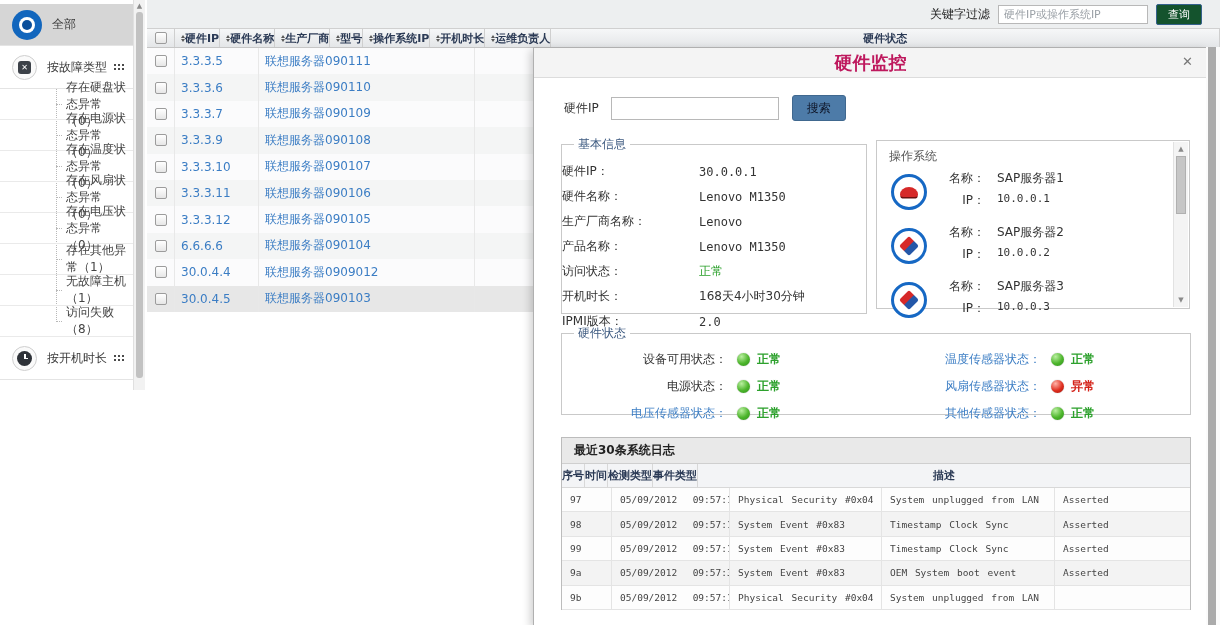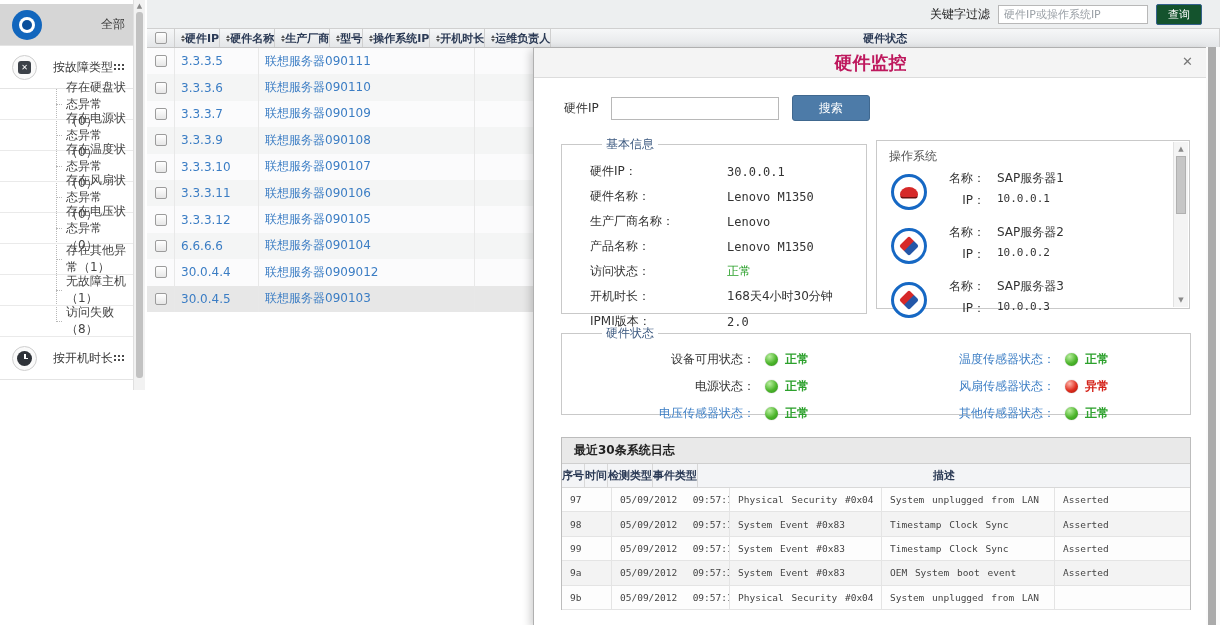--- a/index.html
+++ b/index.html
@@ -2,21 +2,21 @@
 <html><head>
 <meta charset="utf-8">
 <style>
   * { margin:0; padding:0; box-sizing:border-box; }
   html,body { width:1220px; height:625px; overflow:hidden; background:#fff;
     font-family:"DejaVu Sans","Liberation Sans",sans-serif; font-size:12px; color:#333; }
   body { position:relative; }
 
   
   .sidebar { position:absolute; left:0; top:0; width:133px; height:390px; background:#fff; padding-top:4px; }
-  .side-row { display:flex; align-items:center; border-bottom:1px solid #e4e4e4; background:#fff;text-align:right; }
+  .side-row { display:flex; align-items:center; border-bottom:1px solid #e4e4e4; background:#fff; }
   .side-row.selected { background:#d6d6d6; }
   .side-row.group { height:43px; padding:0 8px 0 12px; }
   .side-row.top { height:42px; padding:0 8px 0 12px; }
   .side-label { margin-left:10px; color:#3a3a3a; flex:1; }
   .all-icon { width:30px; height:30px; border-radius:50%; background:#1266bd; position:relative; flex:0 0 auto; }
   .all-icon::before { content:''; position:absolute; inset:7px; background:#fff; border-radius:50%; }
   .all-icon::after { content:''; position:absolute; inset:10px; background:#0b4f9b; border-radius:50%; }
   .ring-icon { width:25px; height:25px; border-radius:50%; border:1px solid #cfcfcf; background:#fafafa;
     display:flex; align-items:center; justify-content:center; flex:0 0 auto; }
   .fault-box { width:13px; height:13px; background:#3c4148; border-radius:3px; color:#fff; font-size:8px;
@@ -77,24 +77,24 @@
   .modal { position:absolute; left:533px; top:47px; width:675px; height:578px; background:#fff;
     border:1px solid #b0b0b0; border-bottom:none; box-shadow:-3px 3px 8px rgba(0,0,0,.18); }
   .modal-header { position:absolute; left:0; top:0; right:0; height:30px; background:#f4f4f4;
     border-bottom:1px solid #dcdcdc; display:flex; align-items:center; justify-content:center; }
   .modal-title { font-weight:bold; font-size:18px; color:#be185d; }
   .close-icon { position:absolute; right:14px; top:7px; color:#777; font-size:13px; cursor:pointer; line-height:1; }
 
   .ip-search-row { position:absolute; left:30px; top:46px; height:28px; display:flex; align-items:center; }
   .ip-search-label { color:#333; margin-right:12px; }
   .ip-search-input { width:168px; height:23px; border:1px solid #b8b8b8; background:#fff; padding:0 5px; font-family:inherit; }
-  .search-btn { margin-left:13px; width:78px; height:26px; background:#4d7ba8; border:1px solid #40688f;
-    color:#ffffff; border-radius:3px; font-size:12px; font-family:inherit; cursor:pointer; }
-
-  fieldset.panel { position:absolute; border:1px solid #c9c9c9;padding-left:28px; }
+  .search-btn { margin-left:13px; width:54px; height:26px; background:#4d7ba8; border:1px solid #40688f;
+    color:#0f172a; border-radius:3px; font-size:12px; font-family:inherit; cursor:pointer; }
+
+  fieldset.panel { position:absolute; border:1px solid #c9c9c9; }
   fieldset.panel legend { font-size:12px; color:#3d5a80; padding:0 4px; margin-left:12px; }
   .binfo { left:27px; top:88px; width:306px; height:178px; }
   .binfo-row { display:flex; height:25px; align-items:center; }
   .binfo-label { width:128px; text-align:left; color:#333; }
   .binfo-value { margin-left:9px; font-size:12px; color:#333; }
   .binfo-value.mono { font-family:"DejaVu Sans Mono","Liberation Mono",monospace; }
   .binfo-value.ok { color:#2da12d; font-family:inherit; }
   .binfo-rows { padding-top:6px; }
 
   .os-panel { position:absolute; left:342px; top:92px; width:314px; height:169px; border:1px solid #c9c9c9; background:#fff; }

